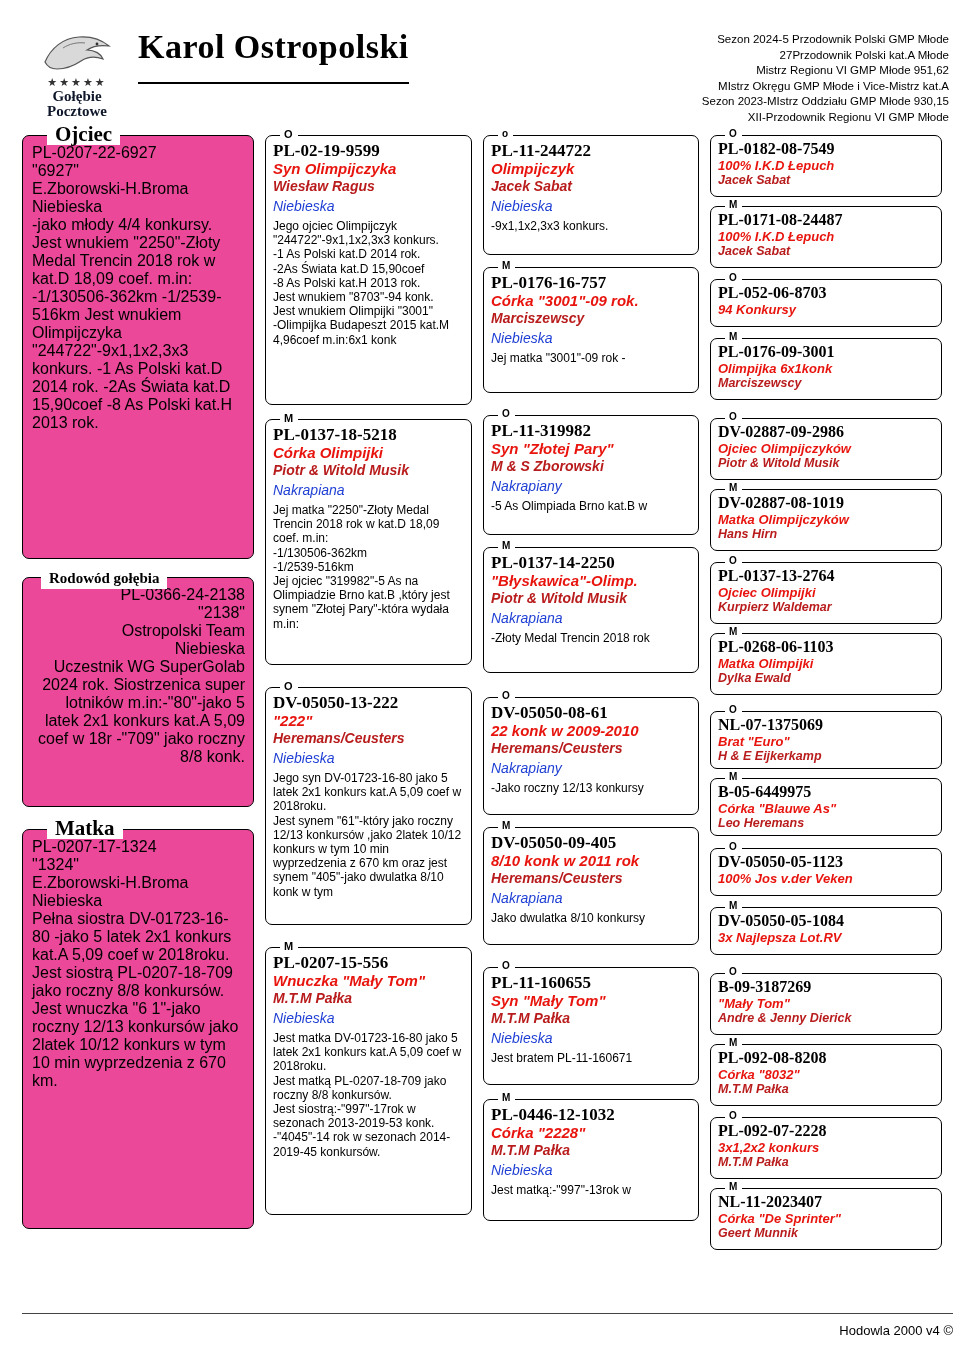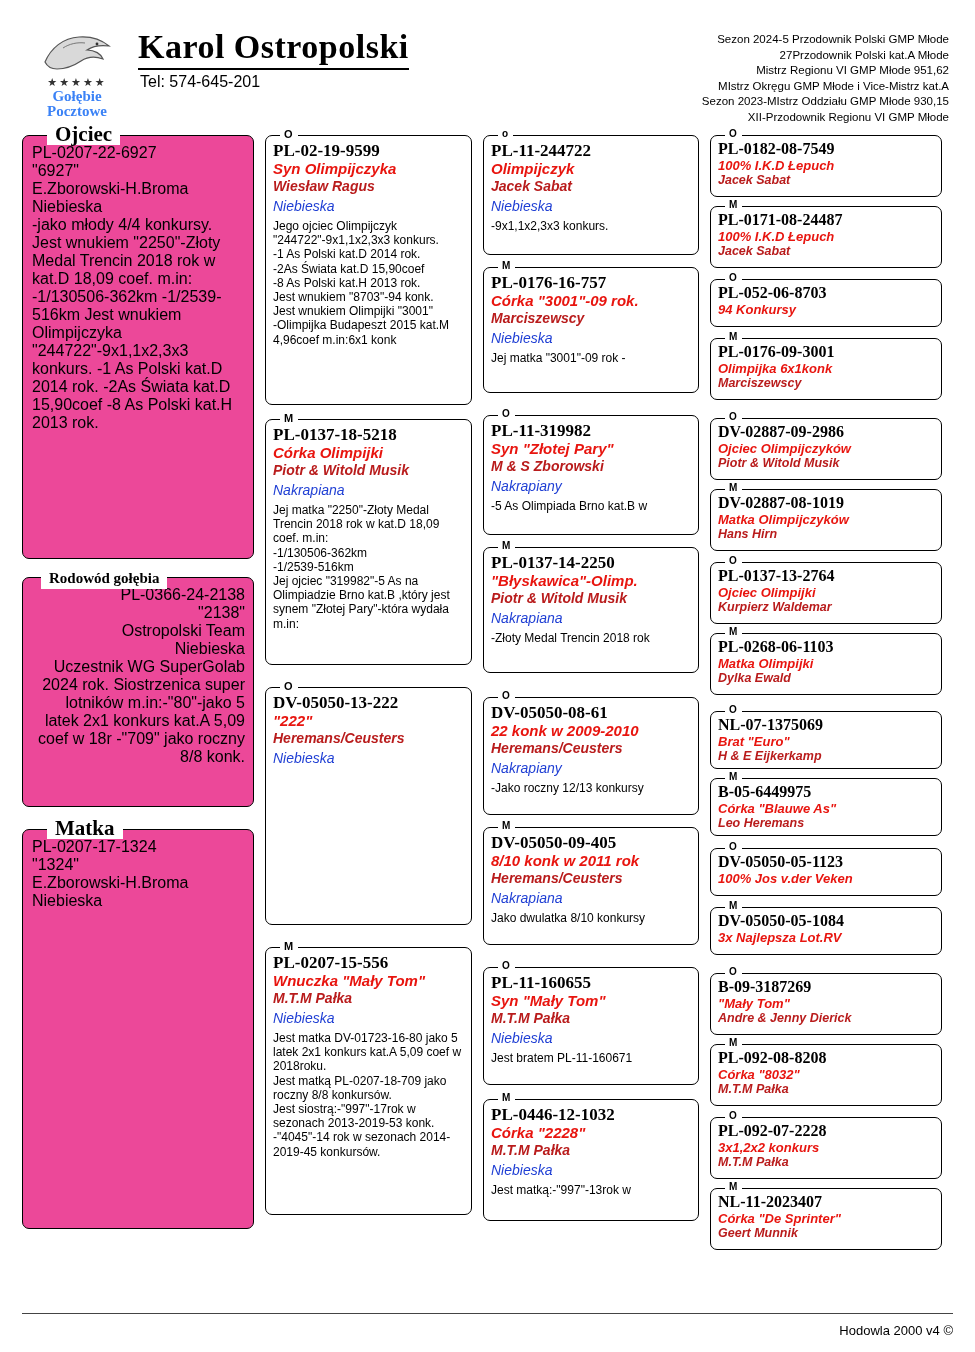--- a/index.html
+++ b/index.html
@@ -12,30 +12,30 @@
     color: #000;
     position: relative;
   }
   .page { position: relative; width: 975px; height: 1352px; padding: 0; }
 
   
   .header { display: flex; padding: 18px 22px 4px 22px; align-items: flex-start; }
   .logo-block { width: 110px; text-align: center; padding-top: 14px; }
   .logo-bird { width: 72px; height: 46px; margin: 0 auto; }
   .logo-stars { font-size: 11px; letter-spacing: 2px; color: #333; margin-top: -2px; }
-  .logo-text { font-family: "Liberation Serif", serif; font-weight: bold; font-size: 15px; line-height: 15px; color: #3b82f6; }
+  .logo-text { font-family: "Liberation Serif", serif; font-weight: bold; font-size: 15px; line-height: 15px; color: #0f172a; }
   .title-block { flex: 0 0 430px; padding-top: 10px; }
   .breeder-name {
     font-family: "Liberation Serif", serif;
     font-weight: bold;
     font-size: 34px;
     letter-spacing: 0.5px;
     border-bottom: 2px solid #000;
     display: inline-block;
-    padding-bottom: 2px;
+    padding-bottom: 16px;
     margin-left: 6px;
   }
   .addr { font-size: 16px; margin-top: 10px; margin-left: 8px; line-height: 20px; }
   .palmares { flex: 1; text-align: right; font-size: 11.5px; line-height: 15.5px; padding-top: 14px; padding-right: 4px; }
 
   
   .tree {
     position: relative;
     margin: 6px 14px 0 22px;
     display: grid;
@@ -165,21 +165,20 @@
           <circle cx="56" cy="12" r="1.4" fill="#333"></circle>
         </svg>
       </div>
       <div class="logo-stars">★★★★★</div>
       <div class="logo-text">Gołębie</div>
       <div class="logo-text">Pocztowe</div>
     </div>
 
     <div class="title-block">
       <div class="breeder-name">Karol Ostropolski</div>
-      <div class="addr" style="margin-top:2px;">Tel: 574-645-201</div>
     </div>
 
     <div class="palmares">
       <div>Sezon 2024-5 Przodownik Polski GMP Młode</div>
       <div>27Przodownik Polski kat.A Młode</div>
       <div>Mistrz Regionu VI GMP Młode 951,62</div>
       <div>MIstrz Okręgu GMP Młode i Vice-Mistrz kat.A</div>
       <div>Sezon 2023-MIstrz Oddziału GMP Młode 930,15</div>
       <div>XII-Przodownik Regionu VI GMP Młode</div>
     </div>
@@ -215,20 +214,23 @@
 Siostrzenica super lotników m.in:-"80"-jako 5 latek 2x1 konkurs kat.A 5,09 coef w 18r
 -"709" jako roczny 8/8 konk.</div>
       </div>
 
       <div class="fieldcard" style="height:400px; margin-top:22px;">
         <div class="fieldlabel">Matka</div>
         <div class="ring">PL-0207-17-1324</div>
         <div class="nick">"1324"</div>
         <div class="owner">E.Zborowski-H.Broma</div>
         <div class="color">Niebieska</div>
+        <div class="notes">Pełna siostra DV-01723-16-80 -jako 5 latek 2x1 konkurs kat.A 5,09 coef w 2018roku.
+Jest siostrą PL-0207-18-709 jako roczny 8/8 konkursów.
+Jest wnuczka "6 1"-jako roczny 12/13 konkursów jako 2latek 10/12 konkurs w tym 10 min wyprzedzenia z 670 km.</div>
       </div>
     </div>
 
     <div class="col gen2">
 
       <div class="card" style="height:270px;">
         <div class="sexmark big">O</div>
         <div class="ring">PL-02-19-9599</div>
         <div class="nick">Syn Olimpijczyka</div>
         <div class="owner">Wiesław Ragus</div>
@@ -253,20 +255,22 @@
 -1/2539-516km
 Jej ojciec "319982"-5 As na Olimpiadzie Brno kat.B ,który jest synem "Złotej Pary"-która wydała m.in:</div>
       </div>
 
       <div class="card" style="height:238px; margin-top:22px;">
         <div class="sexmark big">O</div>
         <div class="ring">DV-05050-13-222</div>
         <div class="nick">"222"</div>
         <div class="owner">Heremans/Ceusters</div>
         <div class="color">Niebieska</div>
+        <div class="notes">Jego syn DV-01723-16-80 jako 5 latek 2x1 konkurs kat.A 5,09 coef w 2018roku.
+Jest synem "61"-który jako roczny 12/13 konkursów ,jako 2latek 10/12 konkurs w tym 10 min wyprzedzenia z 670 km oraz jest synem "405"-jako dwulatka 8/10 konk w tym</div>
       </div>
 
       <div class="card" style="height:268px; margin-top:22px;">
         <div class="sexmark big">M</div>
         <div class="ring">PL-0207-15-556</div>
         <div class="nick">Wnuczka "Mały Tom"</div>
         <div class="owner">M.T.M Pałka</div>
         <div class="color">Niebieska</div>
         <div class="notes">Jest matka DV-01723-16-80 jako 5 latek 2x1 konkurs kat.A 5,09 coef w 2018roku.
 Jest matką PL-0207-18-709 jako roczny 8/8 konkursów.

